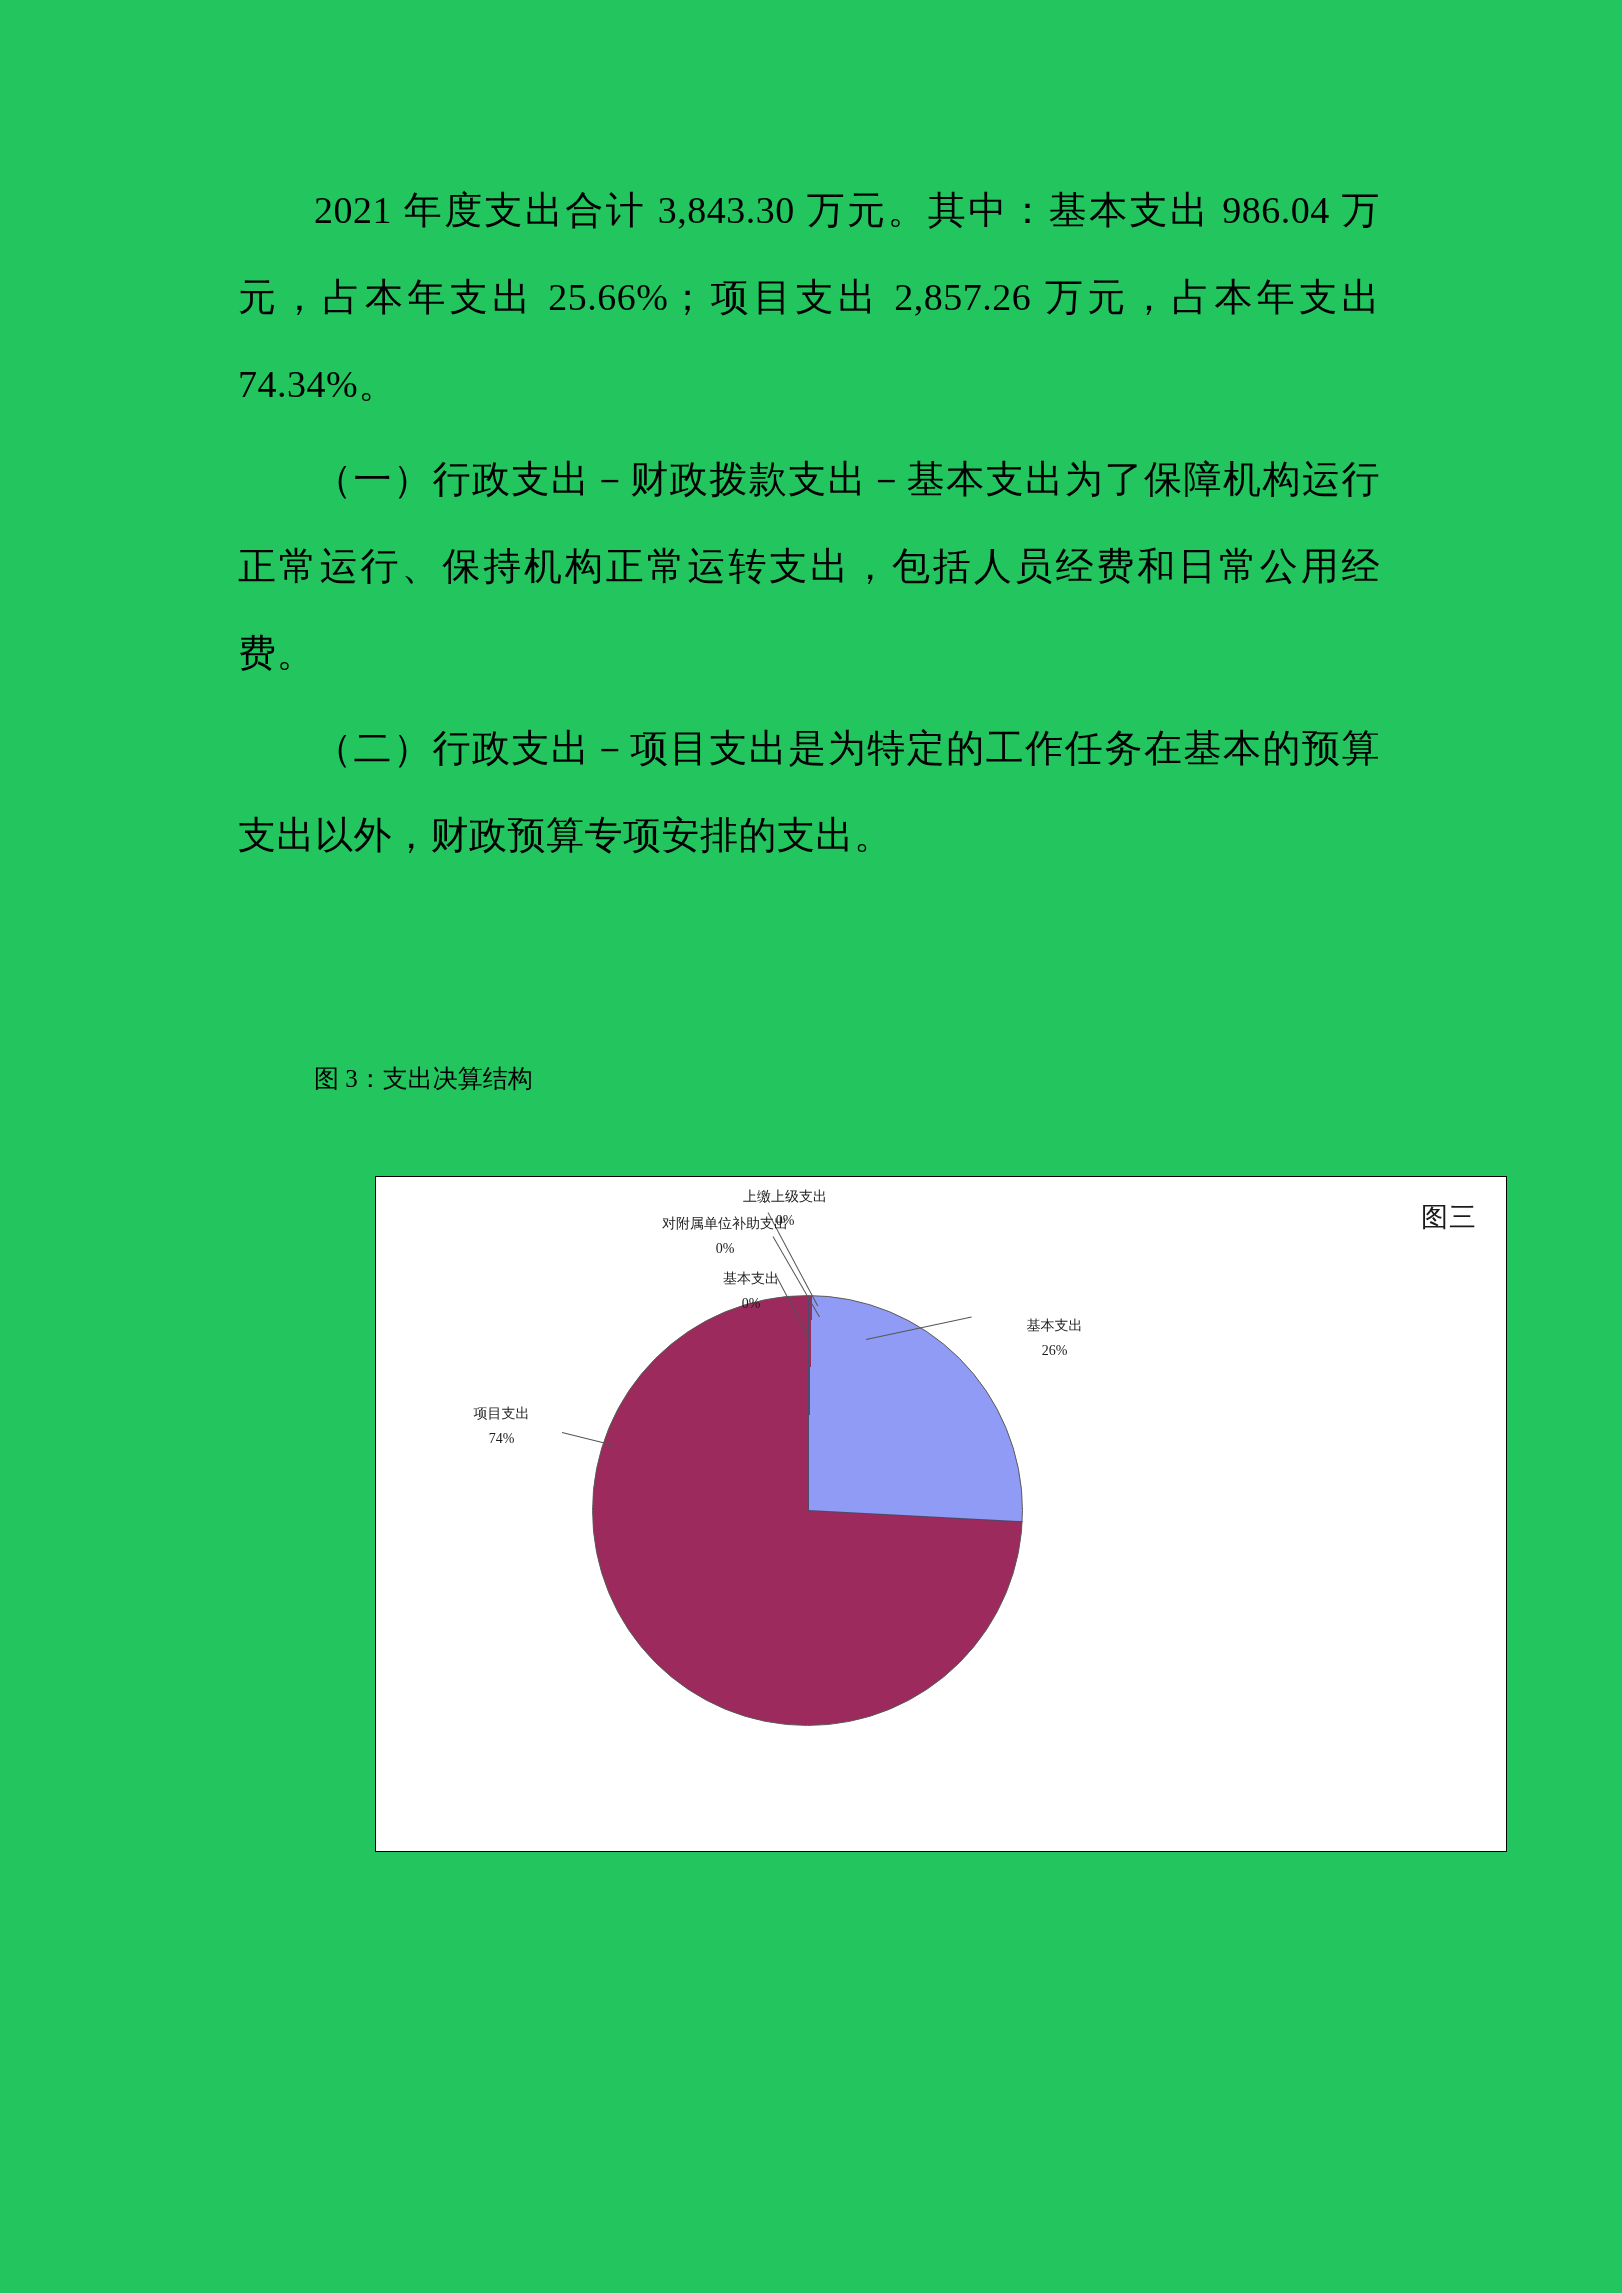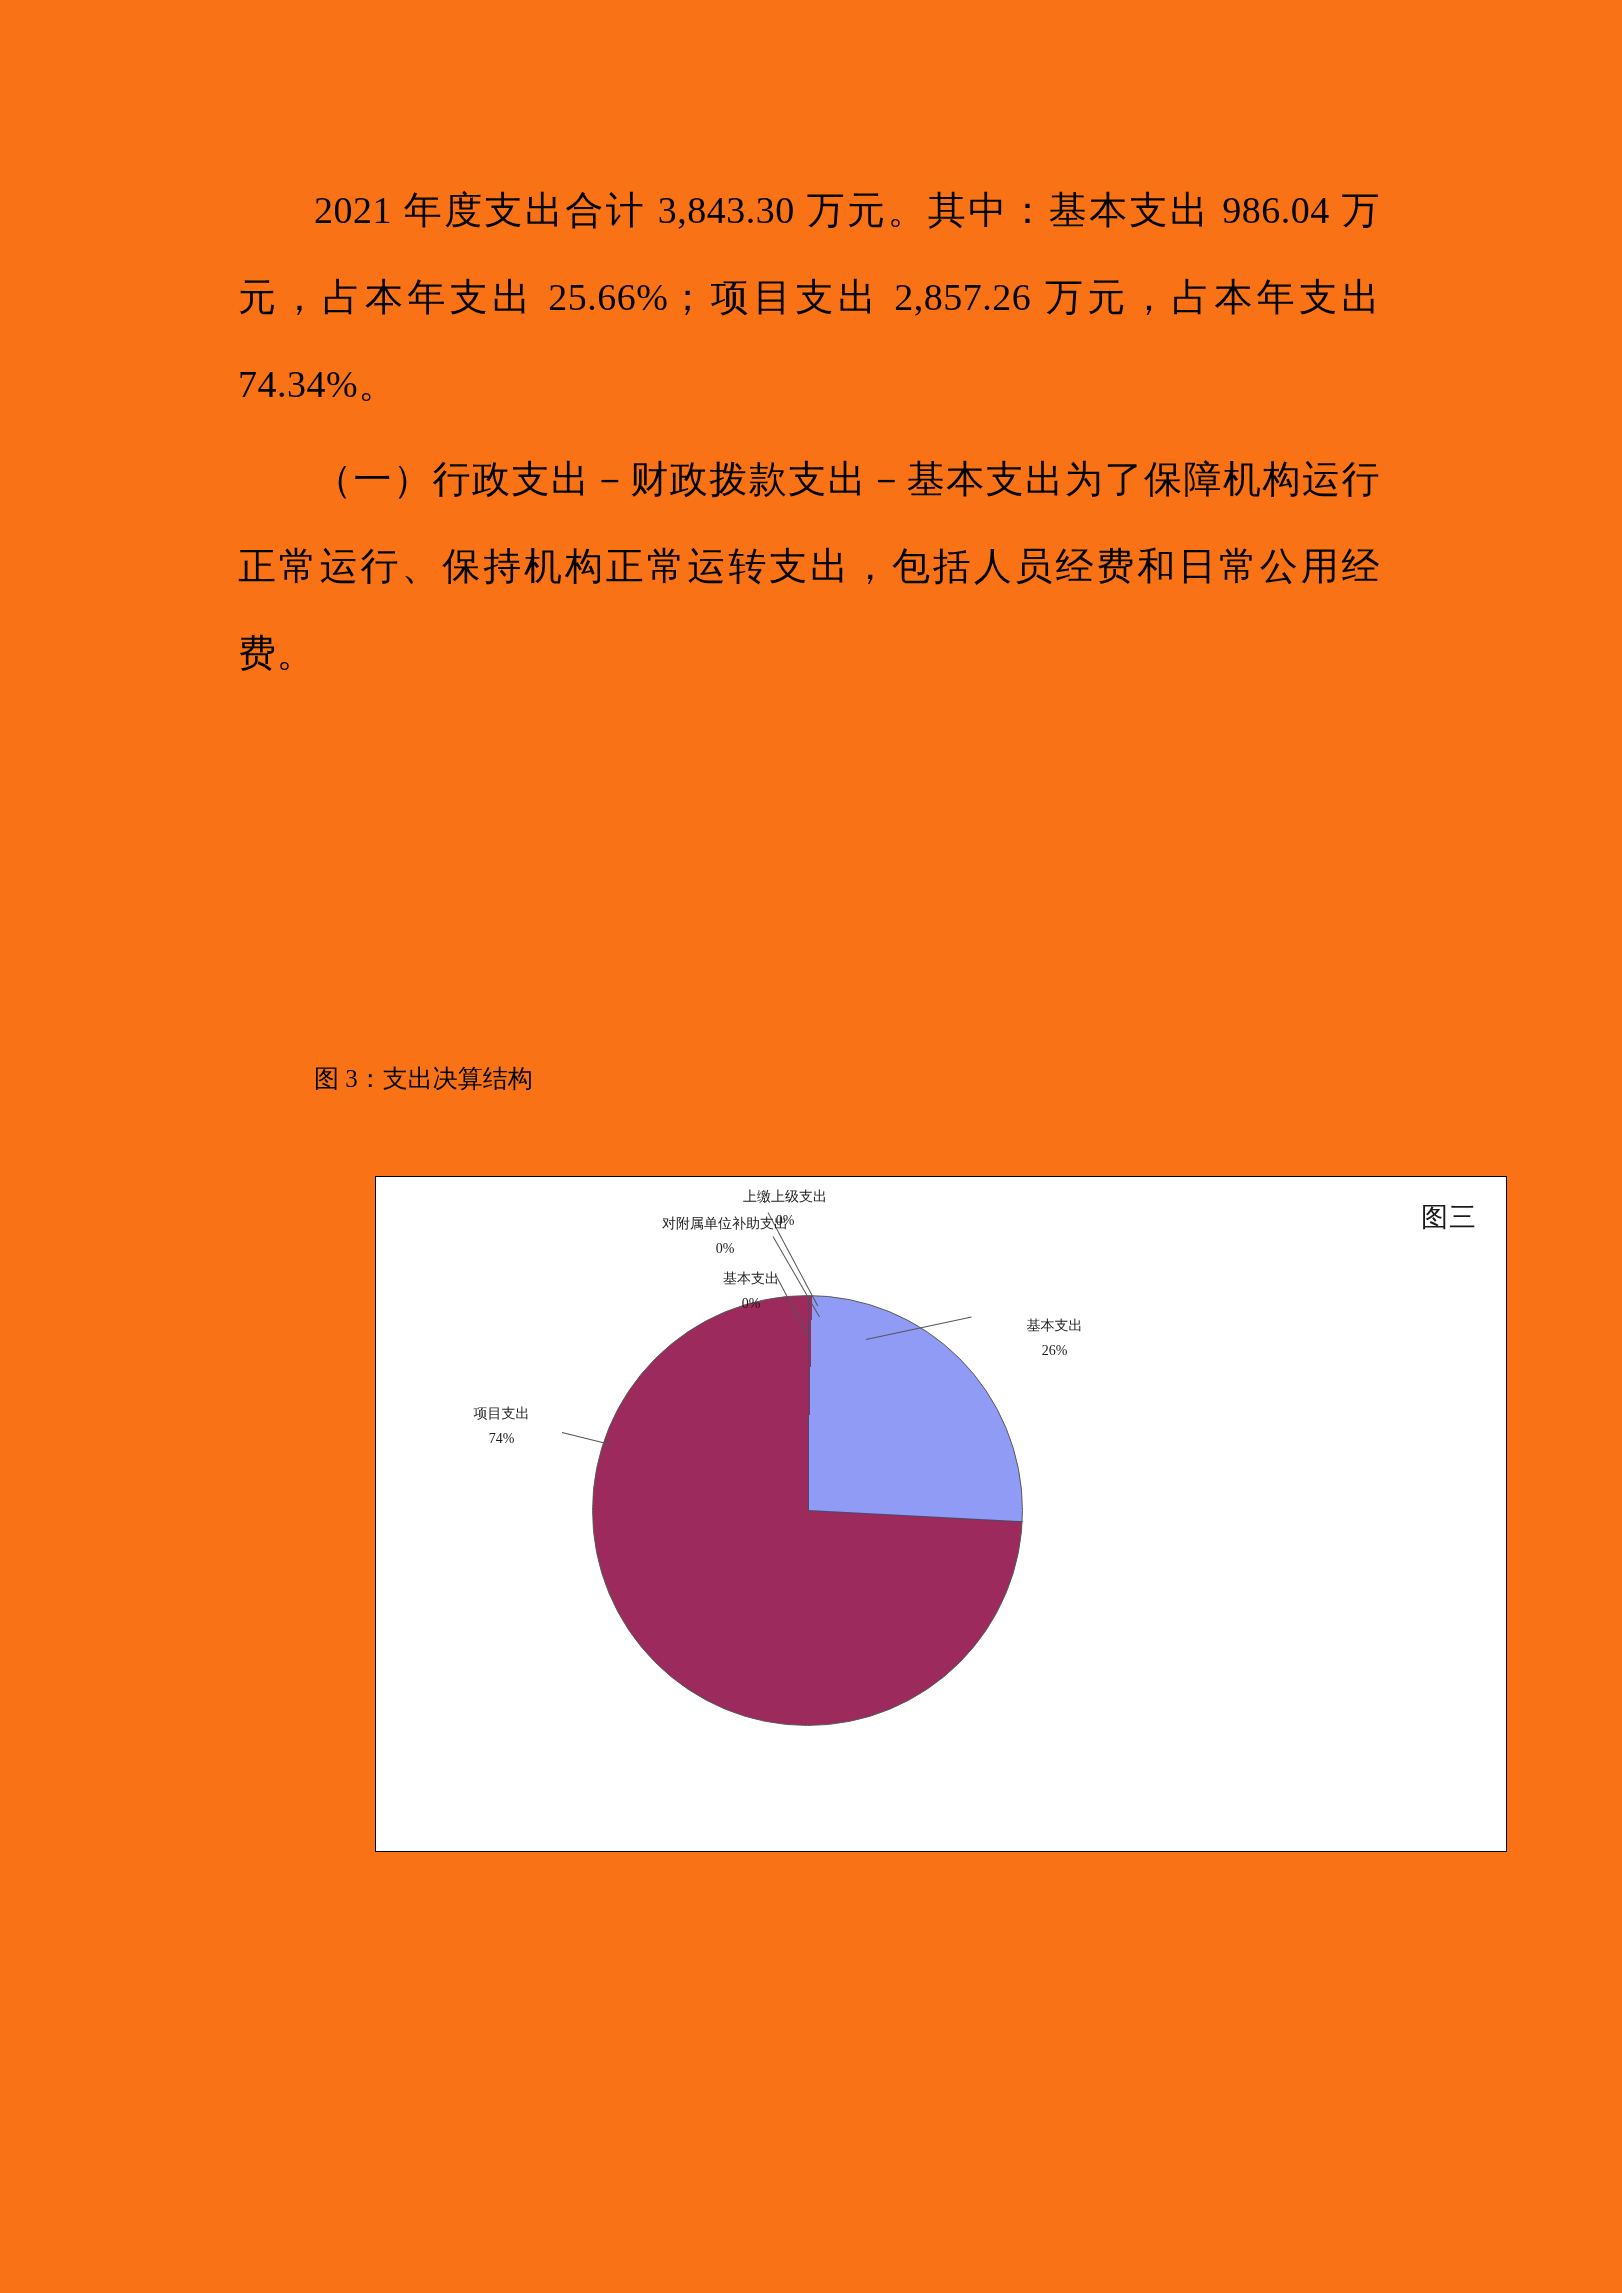--- a/index.html
+++ b/index.html
@@ -13,21 +13,21 @@
     font-family: "Liberation Serif", serif;
     color: #000000;
     position: relative;
     overflow: hidden;
   }
   .page {
     position: absolute;
     top: 0; left: 0;
     width: 1622px;
     height: 2294px;
-    background: #f97316;
+    background: #22c55e;
   }
   .body-text {
     position: absolute;
     left: 238px;
     top: 167px;
     width: 1142px;
   }
   .para {
     font-size: 38px;
     line-height: 87px;
@@ -125,20 +125,21 @@
   }
 </style>
 </head>
 <body>
 
 <div class="page">
 
   <div class="body-text">
     <p class="para">2021 年度支出合计 3,843.30 万元。其中：基本支出 986.04 万元，占本年支出 25.66%；项目支出 2,857.26 万元，占本年支出 74.34%。</p>
     <p class="para">（一）行政支出－财政拨款支出－基本支出为了保障机构运行正常运行、保持机构正常运转支出，包括人员经费和日常公用经费。</p>
+    <p class="para nospace">（二）行政支出－项目支出是为特定的工作任务在基本的预算支出以外，财政预算专项安排的支出。</p>
   </div>
 
   <div class="fig-title">图 3：支出决算结构</div>
 
   <div class="chart-frame">
 
     <div class="chart-corner-label">图三</div>
 
     <div class="pie-wrap">
       <div class="pie">

